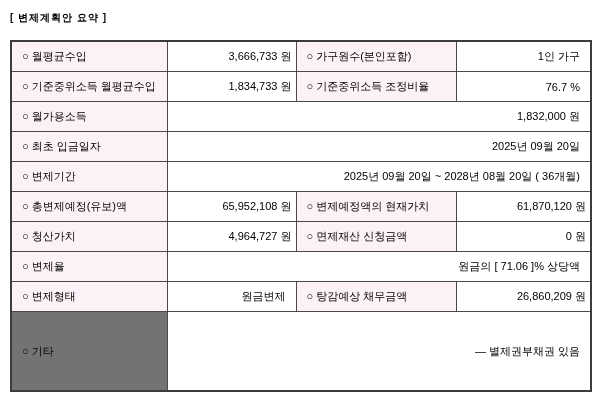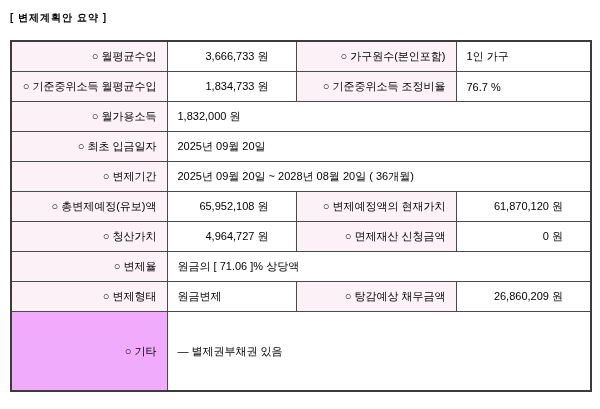--- a/index.html
+++ b/index.html
@@ -35,33 +35,33 @@
     border: 1px solid #4a4a4a;
     font-size: 11px;
     height: 29px;
     padding: 0 10px;
     overflow: hidden;
     white-space: nowrap;
     vertical-align: middle;
   }
   td.label {
     background: #fdf1f8;
-    text-align: right;
+    text-align: left;
   }
   td.label.plain {
-    background: #f0abfc;
+    background: #737373;
     margin-left: 15px;
   }
   td.value {
     background: #ffffff;
-    text-align: left;
+    text-align: right;
   }
   td.value.right {
     text-align: right;
-    padding-right: 27px;
+    padding-right: 4px;
   }
   tr.tall td {
     height: 78px;
   }
 </style>
 </head>
 <body>
 
 <div class="page">
 

